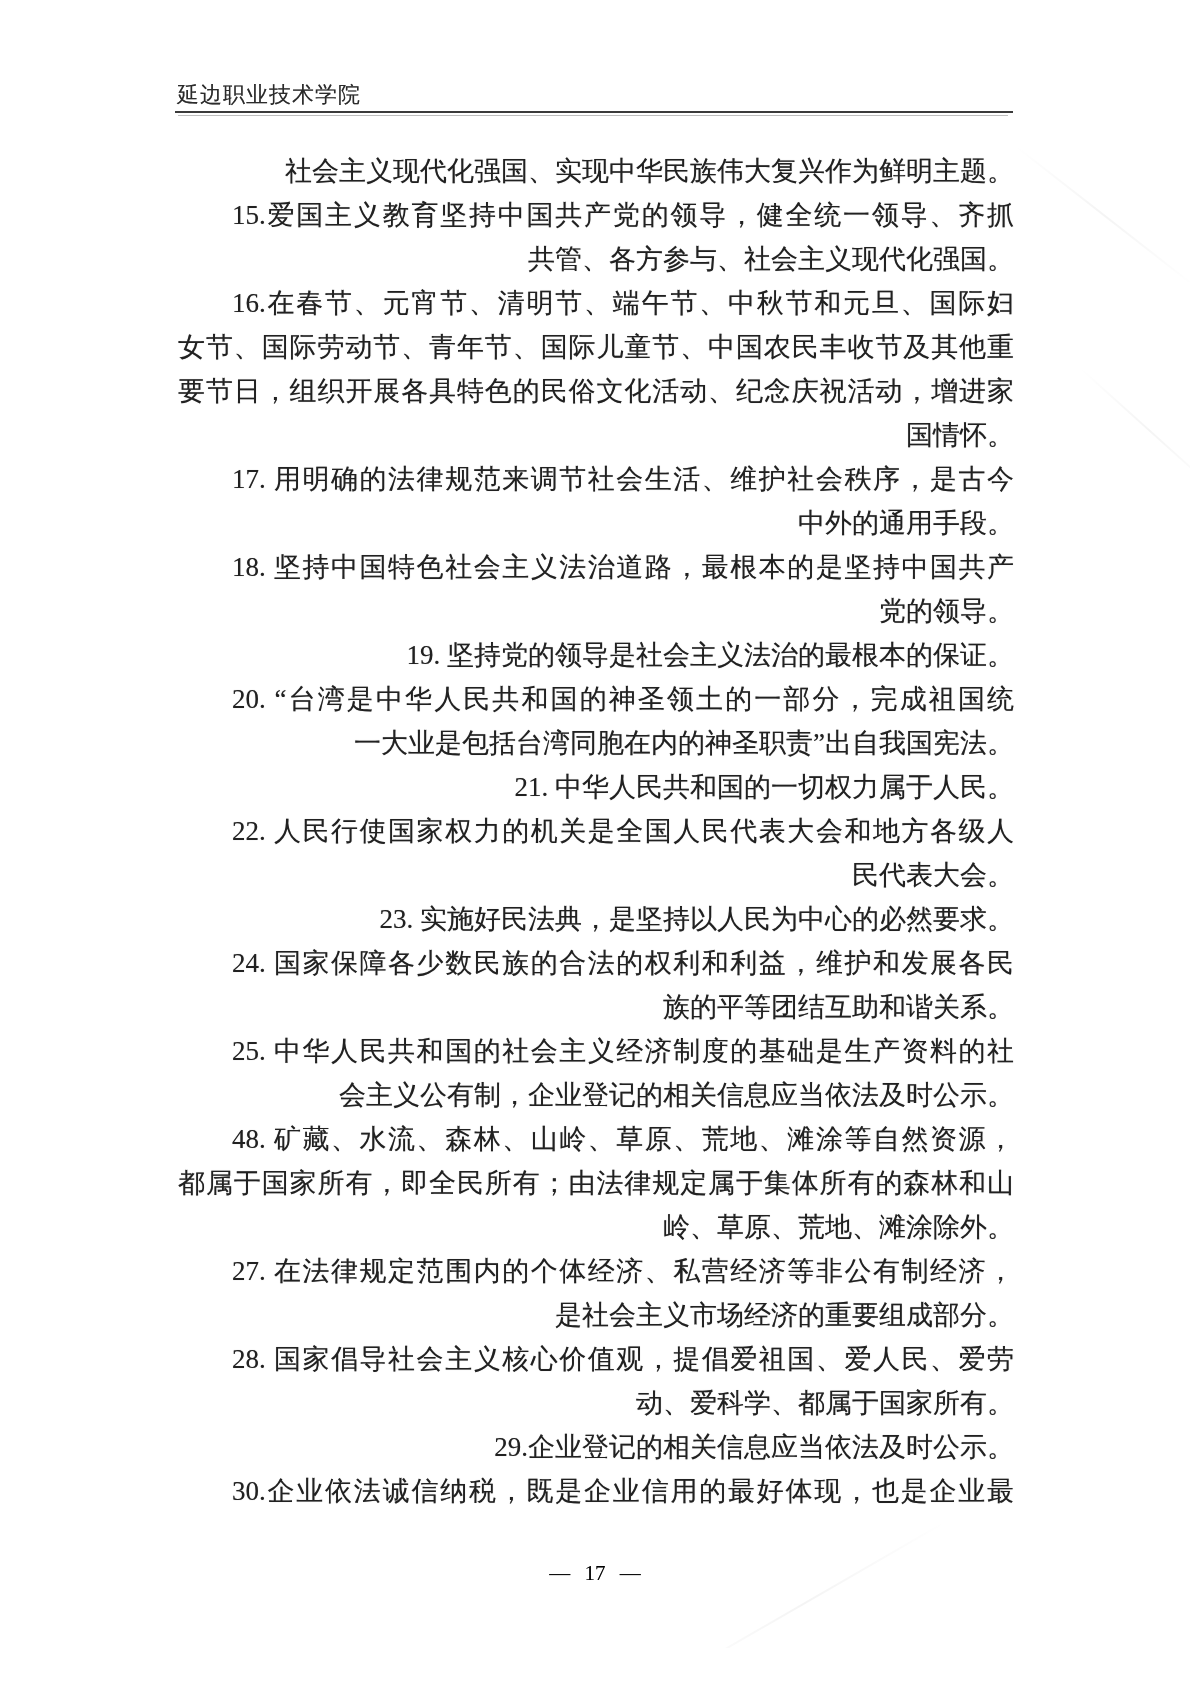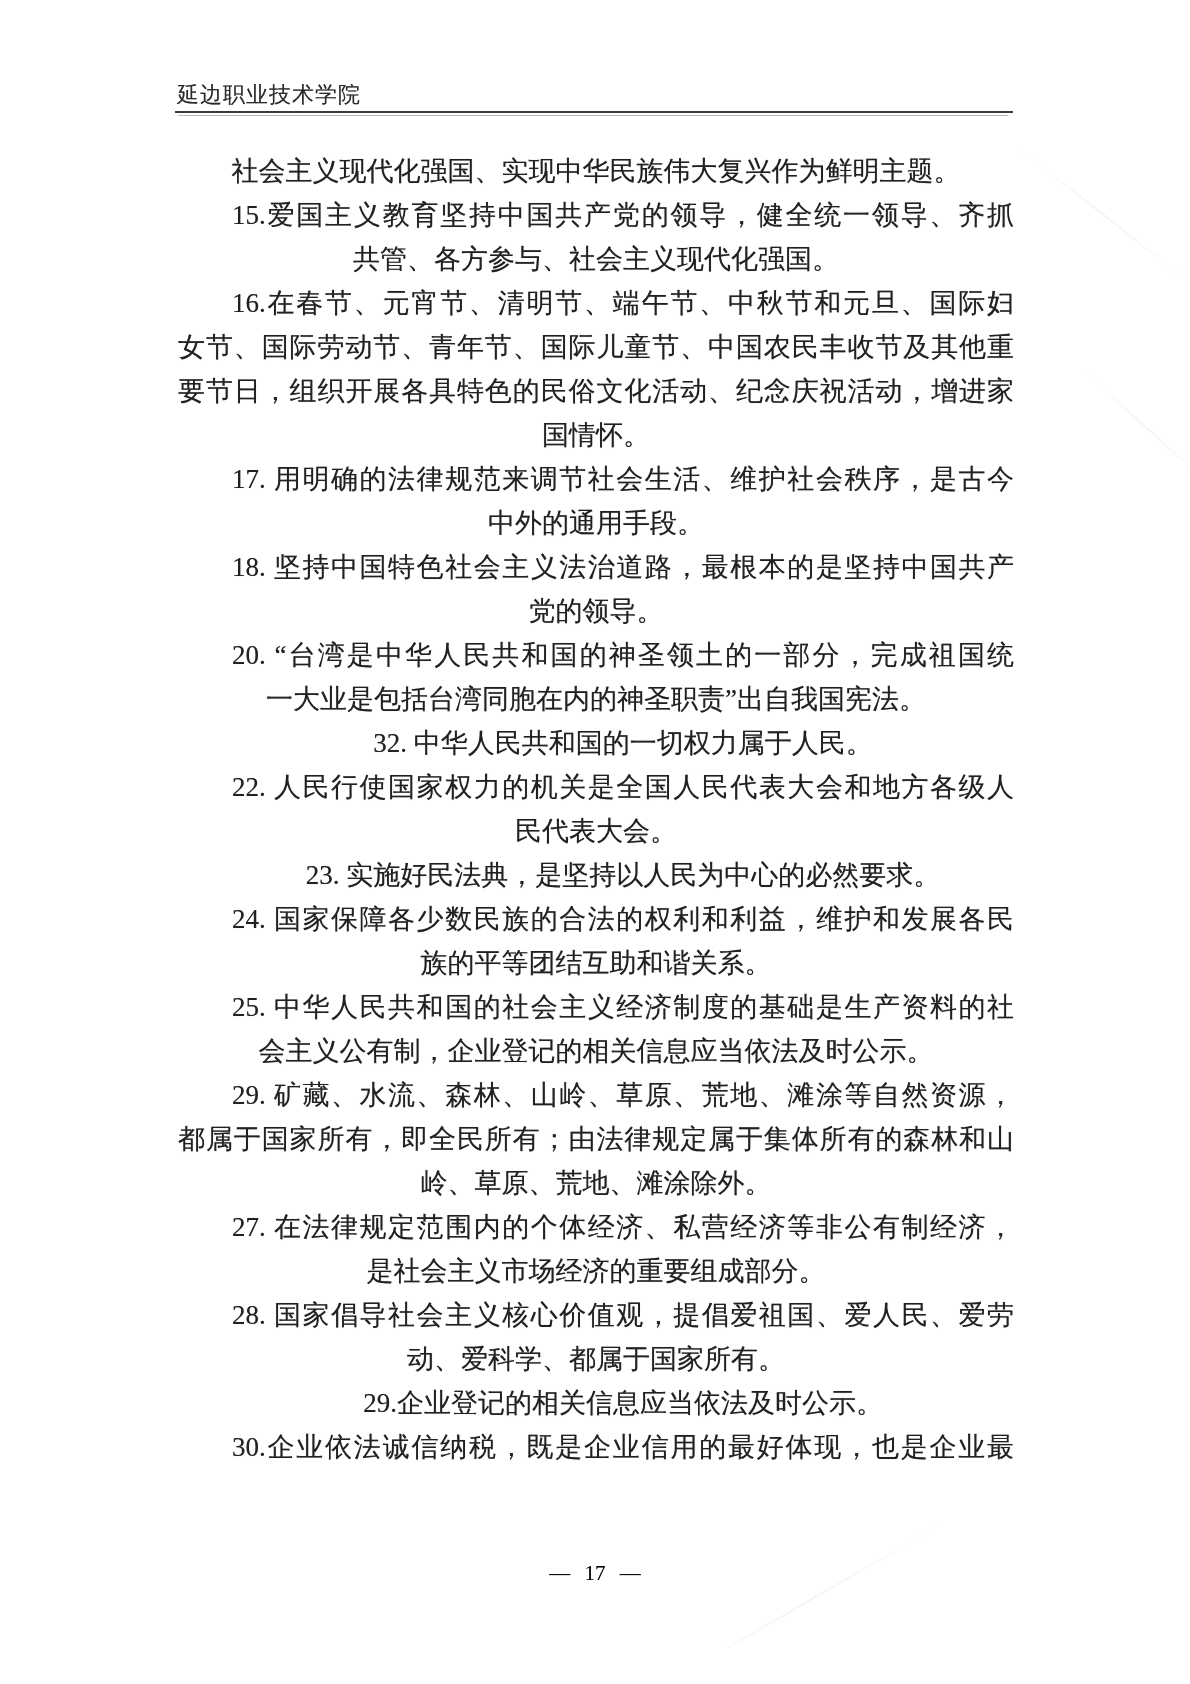--- a/index.html
+++ b/index.html
@@ -49,21 +49,21 @@
     top: 149px;
     width: 836px;
   }
   .line {
     box-sizing: border-box;
     width: 100%;
     height: 44px;
     line-height: 44px;
     font-size: 27px;
     overflow: hidden;
-    text-align: center;
+    text-align: right;
     text-shadow: 0 0 0.7px rgba(20,20,20,0.45);
     white-space: normal;
   }
   .line.indent {
     padding-left: 54px;
   }
   .line.fill {
     text-align: justify;
     text-align-last: justify;
   }
@@ -101,31 +101,32 @@
       <div class="line indent fill">15.爱国主义教育坚持中国共产党的领导，健全统一领导、齐抓</div>
       <div class="line">共管、各方参与、社会主义现代化强国。</div>
       <div class="line indent fill">16.在春节、元宵节、清明节、端午节、中秋节和元旦、国际妇</div>
       <div class="line fill">女节、国际劳动节、青年节、国际儿童节、中国农民丰收节及其他重</div>
       <div class="line fill">要节日，组织开展各具特色的民俗文化活动、纪念庆祝活动，增进家</div>
       <div class="line">国情怀。</div>
       <div class="line indent fill">17. 用明确的法律规范来调节社会生活、维护社会秩序，是古今</div>
       <div class="line">中外的通用手段。</div>
       <div class="line indent fill">18. 坚持中国特色社会主义法治道路，最根本的是坚持中国共产</div>
       <div class="line">党的领导。</div>
+      <div class="line indent">19. 坚持党的领导是社会主义法治的最根本的保证。</div>
       <div class="line indent fill">20. “台湾是中华人民共和国的神圣领土的一部分，完成祖国统</div>
       <div class="line">一大业是包括台湾同胞在内的神圣职责”出自我国宪法。</div>
-      <div class="line indent">32. 中华人民共和国的一切权力属于人民。</div>
+      <div class="line indent">21. 中华人民共和国的一切权力属于人民。</div>
       <div class="line indent fill">22. 人民行使国家权力的机关是全国人民代表大会和地方各级人</div>
       <div class="line">民代表大会。</div>
       <div class="line indent">23. 实施好民法典，是坚持以人民为中心的必然要求。</div>
       <div class="line indent fill">24. 国家保障各少数民族的合法的权利和利益，维护和发展各民</div>
       <div class="line">族的平等团结互助和谐关系。</div>
       <div class="line indent fill">25. 中华人民共和国的社会主义经济制度的基础是生产资料的社</div>
       <div class="line">会主义公有制，企业登记的相关信息应当依法及时公示。</div>
-      <div class="line indent fill">29. 矿藏、水流、森林、山岭、草原、荒地、滩涂等自然资源，</div>
+      <div class="line indent fill">48. 矿藏、水流、森林、山岭、草原、荒地、滩涂等自然资源，</div>
       <div class="line fill">都属于国家所有，即全民所有；由法律规定属于集体所有的森林和山</div>
       <div class="line">岭、草原、荒地、滩涂除外。</div>
       <div class="line indent fill">27. 在法律规定范围内的个体经济、私营经济等非公有制经济，</div>
       <div class="line">是社会主义市场经济的重要组成部分。</div>
       <div class="line indent fill">28. 国家倡导社会主义核心价值观，提倡爱祖国、爱人民、爱劳</div>
       <div class="line">动、爱科学、都属于国家所有。</div>
       <div class="line indent">29.企业登记的相关信息应当依法及时公示。</div>
       <div class="line indent fill">30.企业依法诚信纳税，既是企业信用的最好体现，也是企业最</div>
     </div>
 

